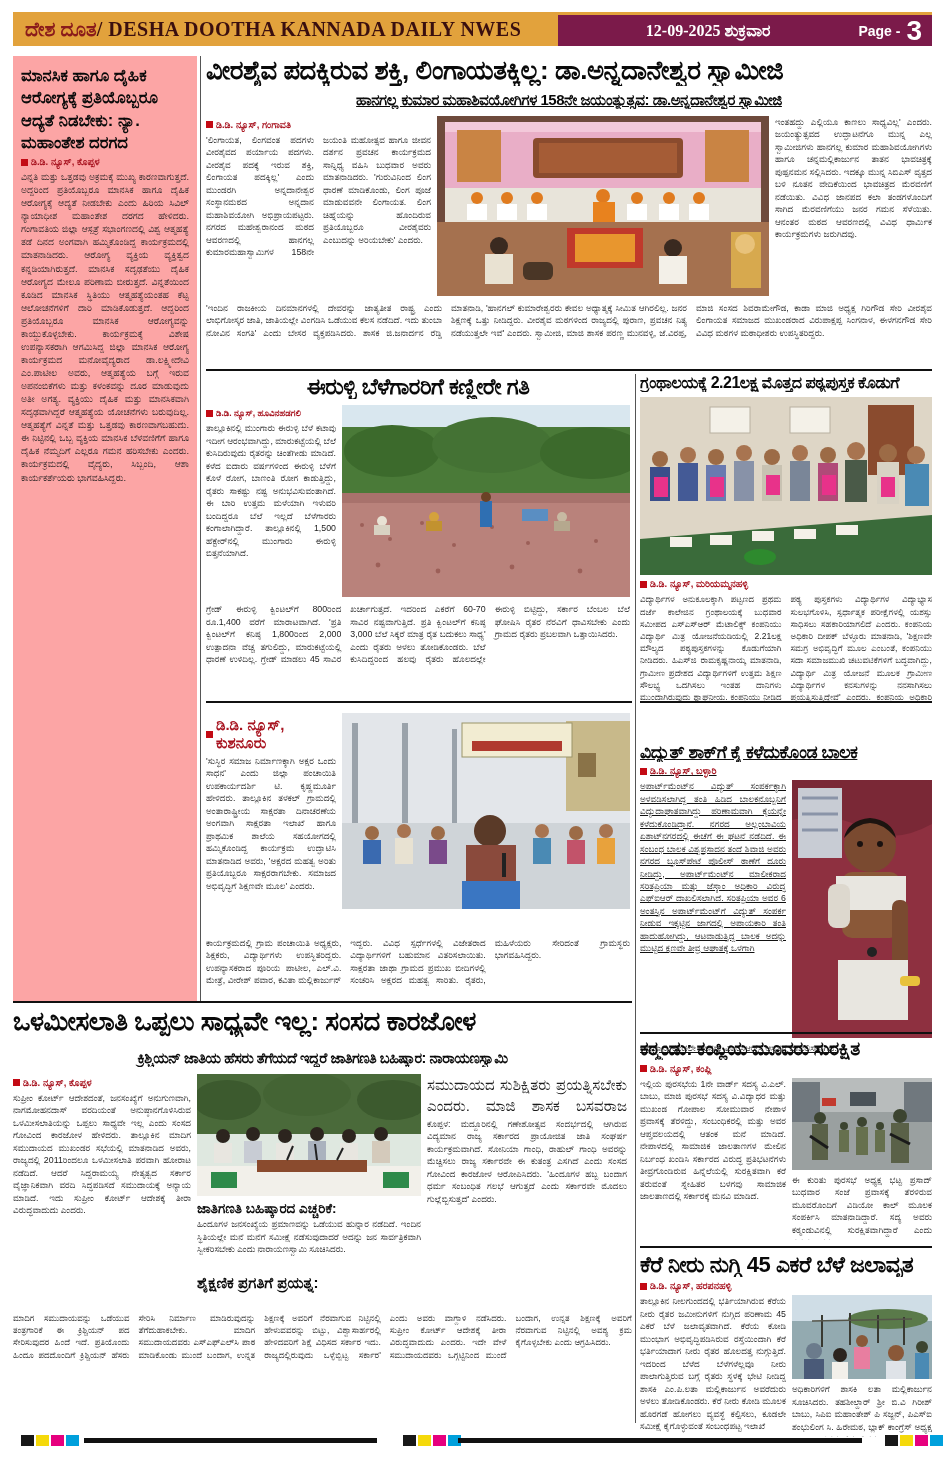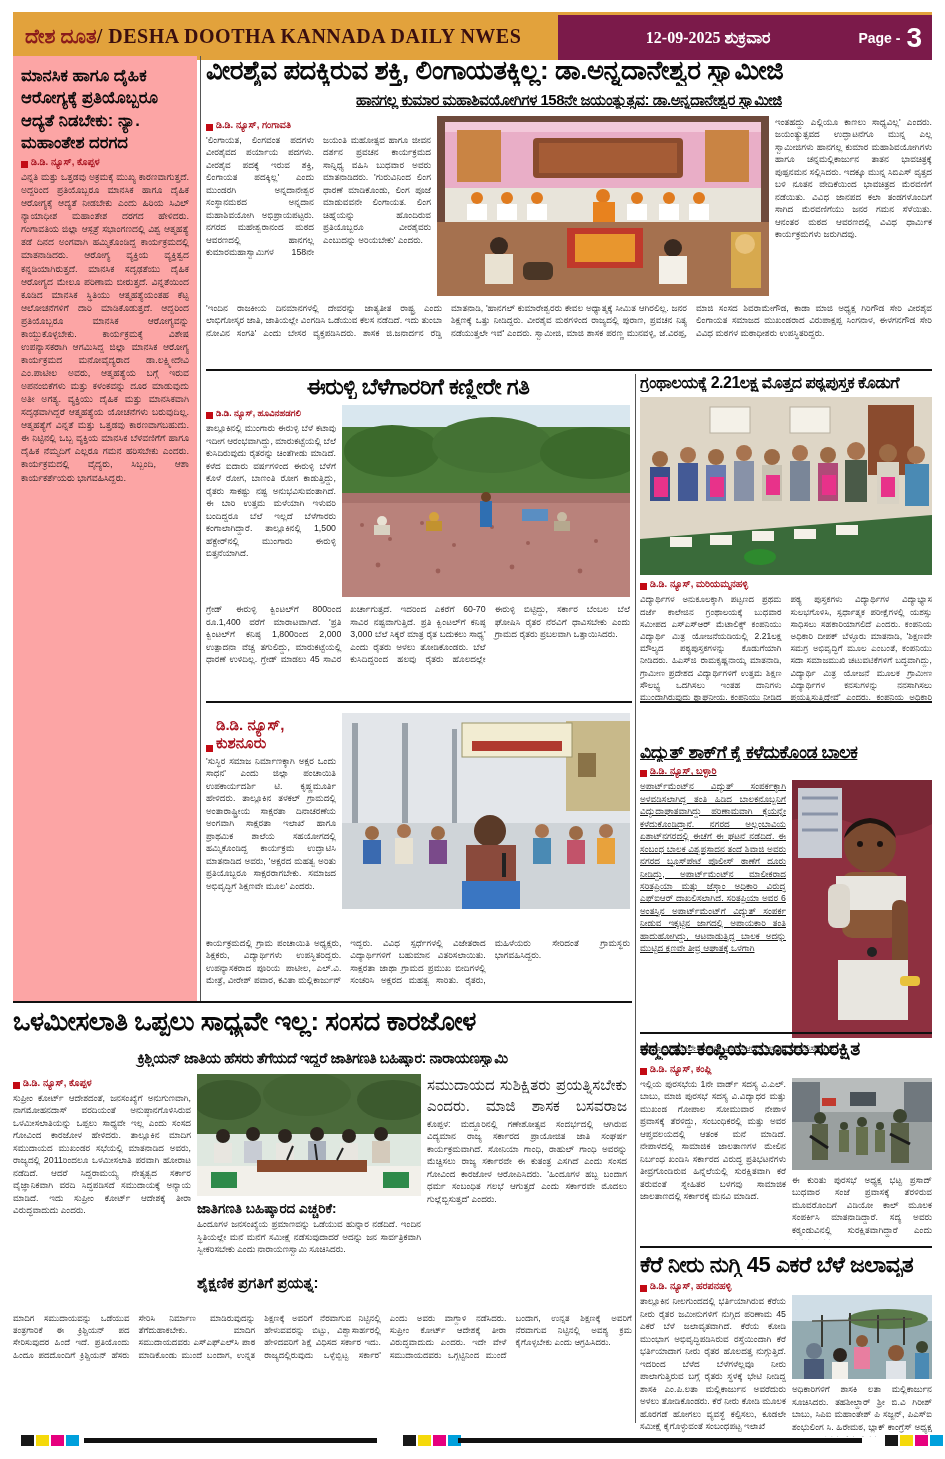--- a/index.html
+++ b/index.html
@@ -1,32 +1,32 @@
 <!DOCTYPE html>
 <html><head>
 <meta charset="utf-8">
 <style>
   html,body{margin:0;padding:0;background:#fff;}
   #page{position:relative;width:945px;height:1459px;background:#ffffff;overflow:hidden;
         font-family:"Liberation Sans","DejaVu Sans",sans-serif;color:#111;}
   .abs{position:absolute;box-sizing:border-box;}
   
-  #mast{left:13px;top:12px;width:919px;height:48px;display:flex;}
+  #mast{left:13px;top:12px;width:919px;height:34px;display:flex;}
   #mast-orange{flex:1;background:#E2A23C;display:flex;align-items:center;padding-left:12px;}
   #mast-maroon{width:374px;background:#7B1A4A;border-top:3px solid #E2A23C;display:flex;align-items:center;color:#fff;}
   .title-kn{color:#8A1B1B;font-weight:bold;font-size:20px;font-family:"Liberation Serif","DejaVu Serif",serif;}
   .title-en{color:#3A0F0F;font-weight:bold;font-size:20px;font-family:"Liberation Serif","DejaVu Serif",serif;letter-spacing:.5px;}
   .mast-date{flex:1;text-align:center;font-family:"Liberation Serif","DejaVu Serif",serif;font-weight:bold;font-size:16px;}
   .mast-page{display:flex;align-items:center;gap:6px;padding-right:10px;font-weight:bold;font-size:14px;}
   .mast-pagenum{font-size:28px;font-weight:bold;line-height:1;}
   
   .hl{font-weight:bold;color:#0a0a0a;line-height:1.15;}
   .nowrap{white-space:nowrap;overflow:hidden;letter-spacing:-.5px;}
   .sub{font-weight:bold;text-align:center;color:#0a0a0a;}
-  .byline{color:#A81420;font-weight:bold;font-size:9.5px;margin:3px 0;display:flex;align-items:flex-end;gap:3px;}
+  .byline{color:#A81420;font-weight:bold;font-size:9.5px;margin:3px 0;display:flex;align-items:center;gap:3px;}
   .bullet{width:7px;height:7px;background:#C30A14;display:inline-block;flex:none;}
   .body{font-size:9px;line-height:1.42;text-align:justify;color:#1c1c1c;overflow:hidden;}
   .c2{column-count:2;column-gap:9px;}
   .c3{column-count:3;column-gap:9px;}
   .c5{column-count:5;column-gap:9px;}
   .vline{position:absolute;width:1px;background:#555;}
   .hline{position:absolute;height:2px;background:#111;}
   .photo{display:block;flex:none;}
   #left-art{left:13px;top:56px;width:184px;height:946px;background:#fca5a5;padding:8px 8px;}
   .row{display:flex;gap:6px;}

